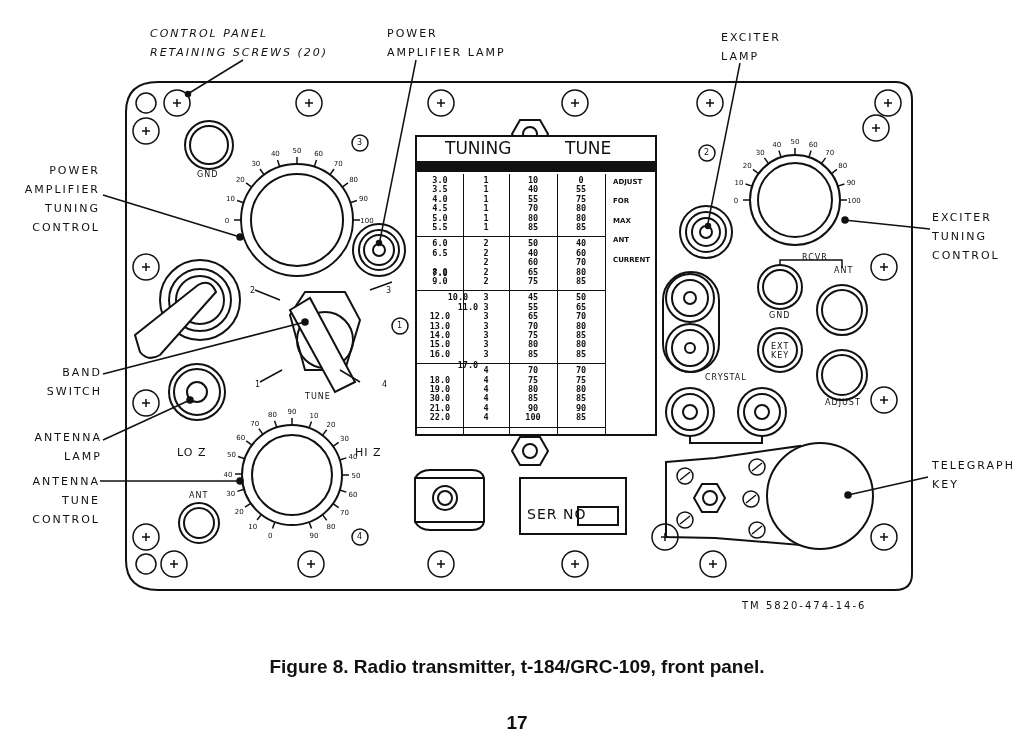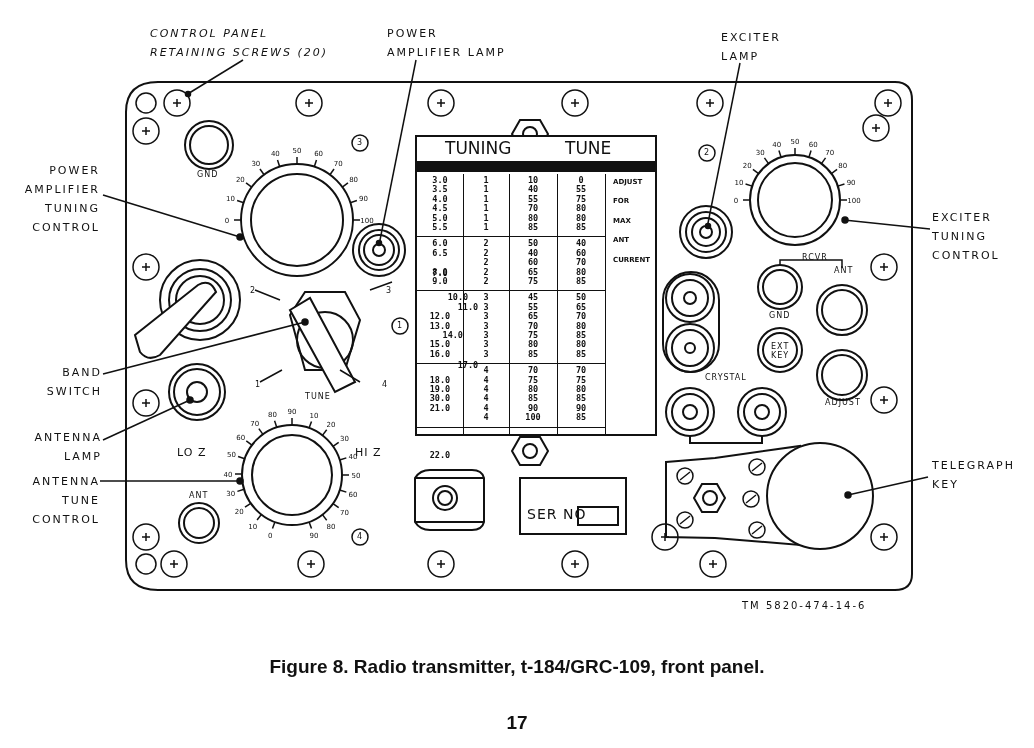--- a/index.html
+++ b/index.html
@@ -491,21 +491,21 @@
       <div class="cell" style="left: 92px; width: 48px; top: 128.8px;">55</div>
       <div class="cell" style="left: 140px; width: 48px; top: 128.8px;">65</div>
       <div class="cell" style="left: 0px; width: 46px; top: 138.2px;">12.0</div>
       <div class="cell" style="left: 46px; width: 46px; top: 138.2px;">3</div>
       <div class="cell" style="left: 92px; width: 48px; top: 138.2px;">65</div>
       <div class="cell" style="left: 140px; width: 48px; top: 138.2px;">70</div>
       <div class="cell" style="left: 0px; width: 46px; top: 147.6px;">13.0</div>
       <div class="cell" style="left: 46px; width: 46px; top: 147.6px;">3</div>
       <div class="cell" style="left: 92px; width: 48px; top: 147.6px;">70</div>
       <div class="cell" style="left: 140px; width: 48px; top: 147.6px;">80</div>
-      <div class="cell" style="left: 0px; width: 46px; top: 157px; text-align: right;">14.0</div>
+      <div class="cell" style="left: 0px; width: 46px; top: 157px;">14.0</div>
       <div class="cell" style="left: 46px; width: 46px; top: 157px;">3</div>
       <div class="cell" style="left: 92px; width: 48px; top: 157px;">75</div>
       <div class="cell" style="left: 140px; width: 48px; top: 157px;">85</div>
       <div class="cell" style="left: 0px; width: 46px; top: 166.4px;">15.0</div>
       <div class="cell" style="left: 46px; width: 46px; top: 166.4px;">3</div>
       <div class="cell" style="left: 92px; width: 48px; top: 166.4px;">80</div>
       <div class="cell" style="left: 140px; width: 48px; top: 166.4px;">80</div>
       <div class="cell" style="left: 0px; width: 46px; top: 175.8px;">16.0</div>
       <div class="cell" style="left: 46px; width: 46px; top: 175.8px;">3</div>
       <div class="cell" style="left: 92px; width: 48px; top: 175.8px;">85</div>
@@ -524,21 +524,21 @@
       <div class="cell" style="left: 92px; width: 48px; top: 211px;">80</div>
       <div class="cell" style="left: 140px; width: 48px; top: 211px;">80</div>
       <div class="cell" style="left: 0px; width: 46px; top: 220.4px;">30.0</div>
       <div class="cell" style="left: 46px; width: 46px; top: 220.4px;">4</div>
       <div class="cell" style="left: 92px; width: 48px; top: 220.4px;">85</div>
       <div class="cell" style="left: 140px; width: 48px; top: 220.4px;">85</div>
       <div class="cell" style="left: 0px; width: 46px; top: 229.8px;">21.0</div>
       <div class="cell" style="left: 46px; width: 46px; top: 229.8px;">4</div>
       <div class="cell" style="left: 92px; width: 48px; top: 229.8px;">90</div>
       <div class="cell" style="left: 140px; width: 48px; top: 229.8px;">90</div>
-      <div class="cell" style="left: 0px; width: 46px; top: 239.2px; margin-top: 38px;">22.0</div>
+      <div class="cell" style="left: 0px; width: 46px; top: 239.2px;">22.0</div>
       <div class="cell" style="left: 46px; width: 46px; top: 239.2px;">4</div>
       <div class="cell" style="left: 92px; width: 48px; top: 239.2px;">100</div>
       <div class="cell" style="left: 140px; width: 48px; top: 239.2px;">85</div>
     </div>
 </div>
 
 <div class="plate">
   <div class="ser">SER NO</div>
   <div class="serbox"></div>
 </div>

